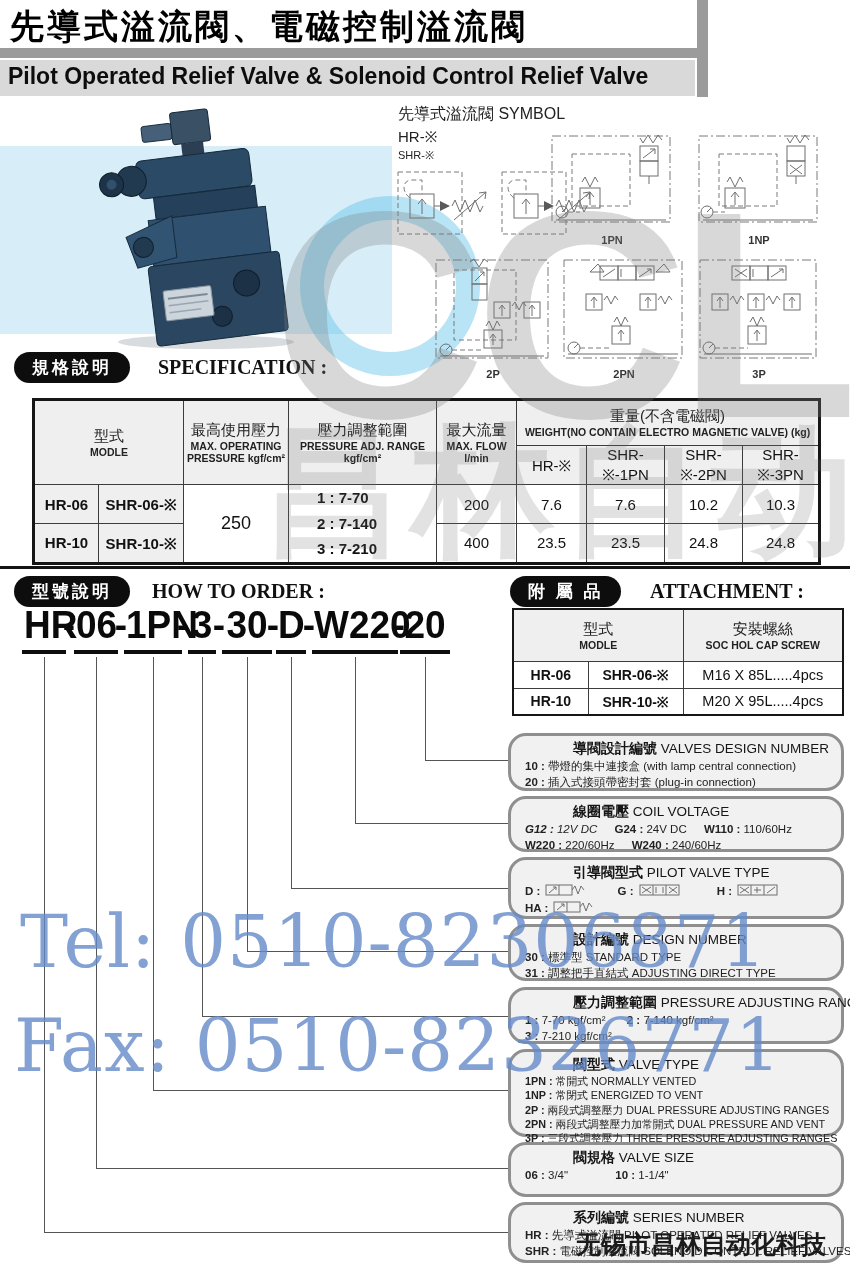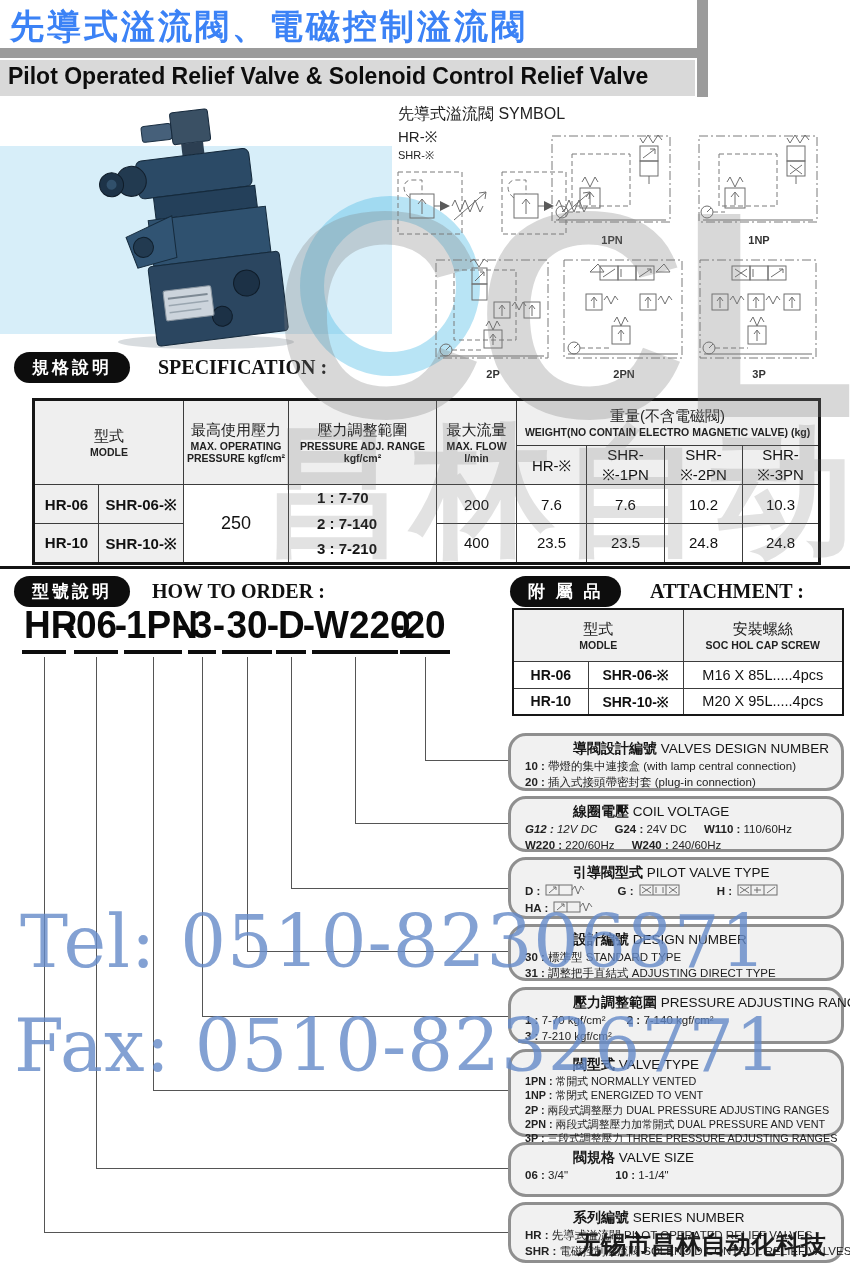--- a/index.html
+++ b/index.html
@@ -1,21 +1,21 @@
 <!DOCTYPE html>
 <html><head>
 <meta charset="utf-8">
 <style>
   html,body{margin:0;padding:0;background:#fff;}
   .page{position:relative;width:850px;height:1268px;background:#ffffff;overflow:hidden;
         font-family:"Liberation Sans", sans-serif;color:#111;}
   .abs{position:absolute;}
 
   
-  .title-zh{left:10px;top:4px;font-size:34px;font-weight:bold;letter-spacing:3px;color:#3b82f6;white-space:nowrap;}
+  .title-zh{left:10px;top:4px;font-size:34px;font-weight:bold;letter-spacing:3px;color:#000000;white-space:nowrap;}
   .bar-gray{left:0;top:48px;width:708px;height:10px;background:#9b9b9b;}
   .bar-vert{left:697px;top:0;width:11px;height:97px;background:#9b9b9b;}
   .subtitle-band{left:0;top:60px;width:695px;height:36px;background:#d9d9d9;}
   .title-en{left:8px;top:63px;font-size:23px;font-weight:bold;color:#0d0d0d;white-space:nowrap;}
 
   
   .pill{background:#0d0d0d;color:#fff;font-weight:bold;font-size:17px;letter-spacing:3px;
         padding:4px 18px;border-radius:17px;white-space:nowrap;}
   .sec-head{font-size:20px;font-weight:bold;white-space:nowrap;font-family:Liberation Serif, serif;}
 

